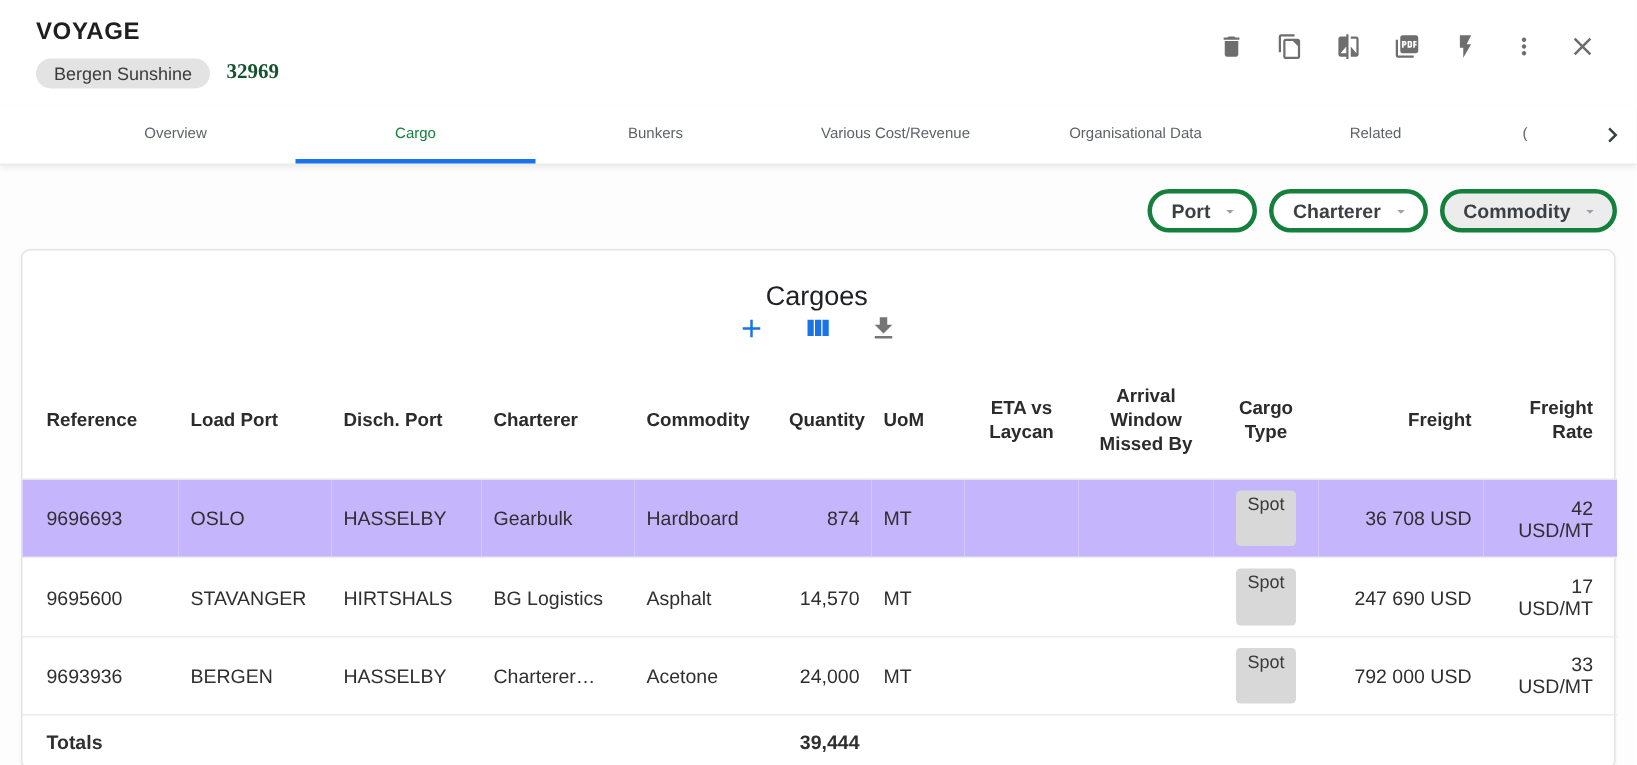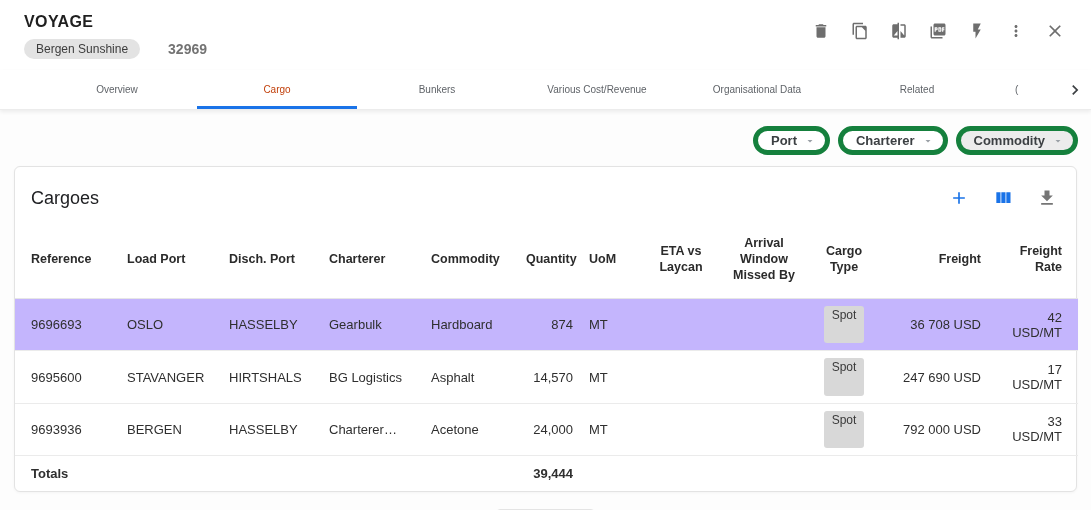--- a/index.html
+++ b/index.html
@@ -10,60 +10,60 @@
     background:#fdfdfd; color:#202124;
   }
   
   .app-header { position:relative; background:#fff; padding:13px 24px 0 24px; height:70px; }
   .page-title { font-size:16px; font-weight:bold; color:#1f1f1f; letter-spacing:.4px; }
   .sub-row { display:flex; align-items:center; margin-top:8px; }
   .vessel-chip {
     background:#e3e3e3; color:#3c3c3c; font-size:12px;
     padding:4px 12px; border-radius:12px; line-height:1;
   }
-  .voyage-id { font-size:14px; font-weight:600; color:#737373; margin-left:28px; }
+  .voyage-id { font-size:14px; font-weight:600; color:#14532d; margin-left:11px;font-family:Liberation Serif, serif; }
   .estimate-btn {
     margin-left:16px; background:#f0b42d; border:none; border-radius:4px;
     display:flex; align-items:center; padding:5px 12px; cursor:pointer;
     font-family:inherit; font-size:13px; font-weight:bold; color:#1d1d1d;
   }
   .estimate-btn .caret { margin-left:14px; display:flex; }
   .toolbar { position:absolute; top:21px; right:26px; display:flex; align-items:center; gap:19px; }
   .tb-icon { width:20px; height:20px; display:flex; align-items:center; justify-content:center; cursor:pointer; }
   .tb-icon svg { fill:#6e6e6e; }
   
   .tab-bar {
     position:relative; background:#fff; height:40px; display:flex; align-items:stretch;
     padding-left:37px; border-bottom:1px solid #ececec;
     box-shadow:0 2px 4px rgba(0,0,0,.07);
   }
   .tab {
     width:160px; display:flex; align-items:center; justify-content:center;
     font-size:10px; color:#5f6368; cursor:pointer; white-space:nowrap;
     border-bottom:3px solid transparent; padding-top:3px;
   }
-  .tab.active { color:#c2410c; border-bottom-color:#1a73e8; }
+  .tab.active { color:#15803d; border-bottom-color:#1a73e8; }
   .tab.partial { width:58px; overflow:hidden; justify-content:flex-start; padding-left:18px; }
   .tab-scroll { position:absolute; right:6px; top:0; height:40px; display:flex; align-items:center; cursor:pointer; }
   .tab-scroll svg { fill:#3c4043; }
   
   .filter-row { display:flex; justify-content:flex-end; gap:8px; padding:16px 13px 0 0; }
   .chip {
-    display:flex; align-items:center; height:29px; border:5px solid #15803d;
+    display:flex; align-items:center; height:29px; border:3px solid #15803d;
     border-radius:15px; padding:0 9px 0 13px; background:#fff; cursor:pointer;
     font-size:13px; font-weight:600; color:#3c4043;
   }
   .chip.selected { background:#ececec; }
   .chip .caret { margin-left:7px; display:flex; }
   
   .card {
     margin:11px 14px 0 14px; background:#fff; border:1px solid #e3e3e3;
     border-radius:6px; box-shadow:0 1px 3px rgba(0,0,0,.04);
   }
-  .card-header { display:flex; align-items:center; justify-content:space-between; padding:20px 18px 4px 16px; }
+  .card-header { display:flex; align-items:center; justify-content:space-between; padding:20px 18px 4px 16px;flex-direction:column; }
   .card-title { font-size:18px; color:#202124; }
   .card-actions { display:flex; align-items:center; gap:22px; }
   .card-action { width:22px; height:22px; display:flex; align-items:center; justify-content:center; cursor:pointer; }
   .card-action svg.blue { fill:#1a73e8; }
   .card-action svg.gray { fill:#757575; }
   
   table { width:100%; border-collapse:collapse; table-layout:fixed; margin-top:8px; }
   th {
     font-size:12.5px; font-weight:bold; color:#2b2b2b; line-height:16px;
     padding:14px 8px 15px 8px; vertical-align:middle; border-bottom:1px solid #e6e6e6;

